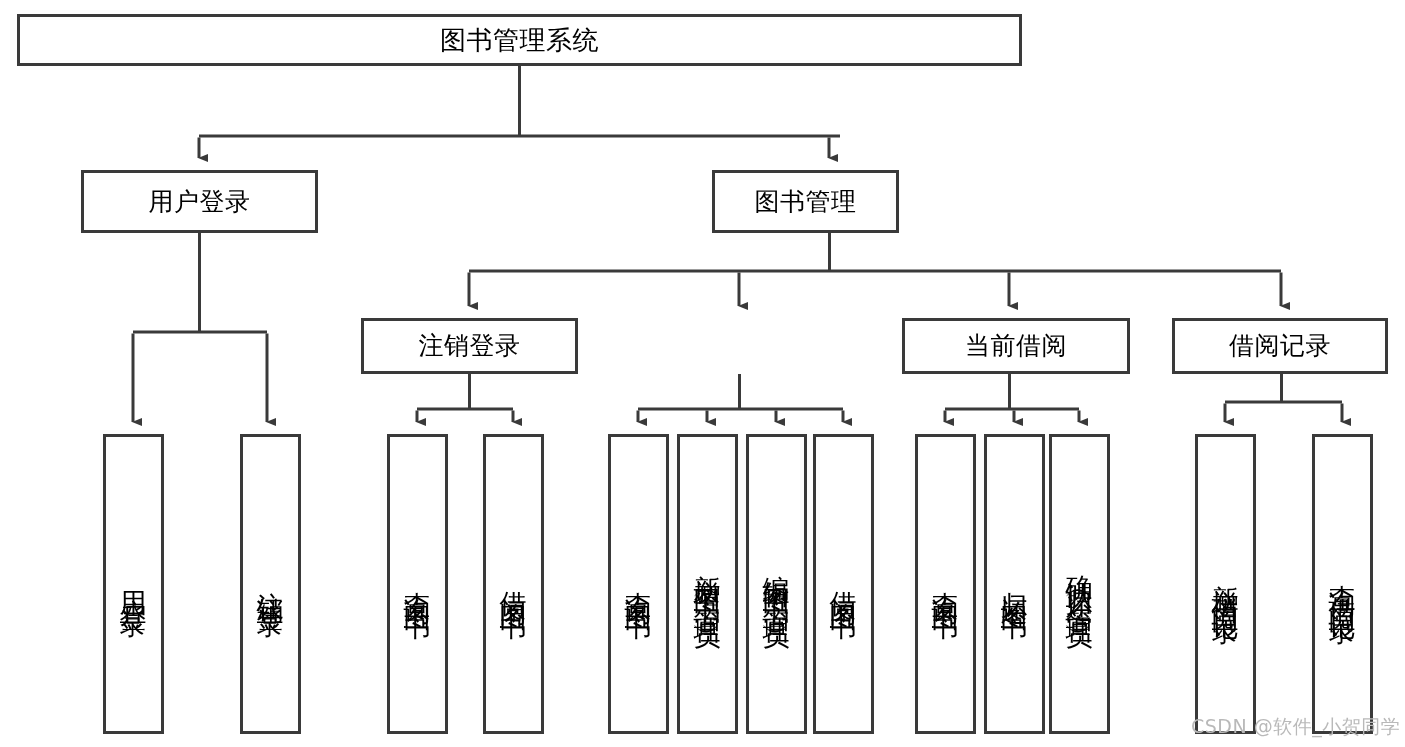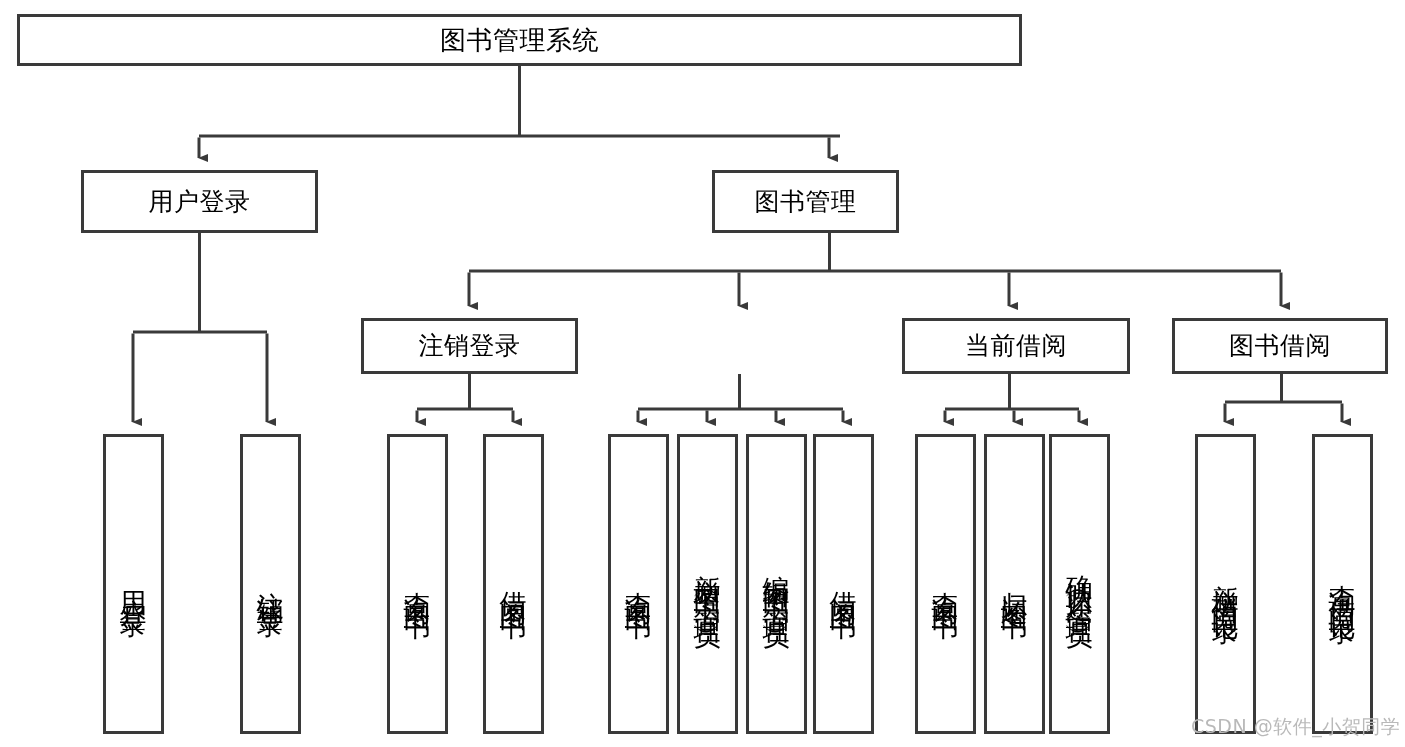--- a/index.html
+++ b/index.html
@@ -135,21 +135,21 @@
     <span class="lbl">图书管理</span>
   </div>
 
   <div class="node h" style="left:361px; top:318px; width:217px; height:56px;">
     <span class="lbl">注销登录</span>
   </div>
   <div class="node h" style="left:902px; top:318px; width:228px; height:56px;">
     <span class="lbl">当前借阅</span>
   </div>
   <div class="node h" style="left:1172px; top:318px; width:216px; height:56px;">
-    <span class="lbl">图书借阅</span>
+    <span class="lbl">借阅记录</span>
   </div>
 
   <div class="node v" style="left:103px; top:434px; width:61px; height:300px;">
     <span class="lbl">用户登录</span>
   </div>
   <div class="node v" style="left:240px; top:434px; width:61px; height:300px;">
     <span class="lbl">注销登录</span>
   </div>
 
   <div class="node v" style="left:387px; top:434px; width:61px; height:300px;">

